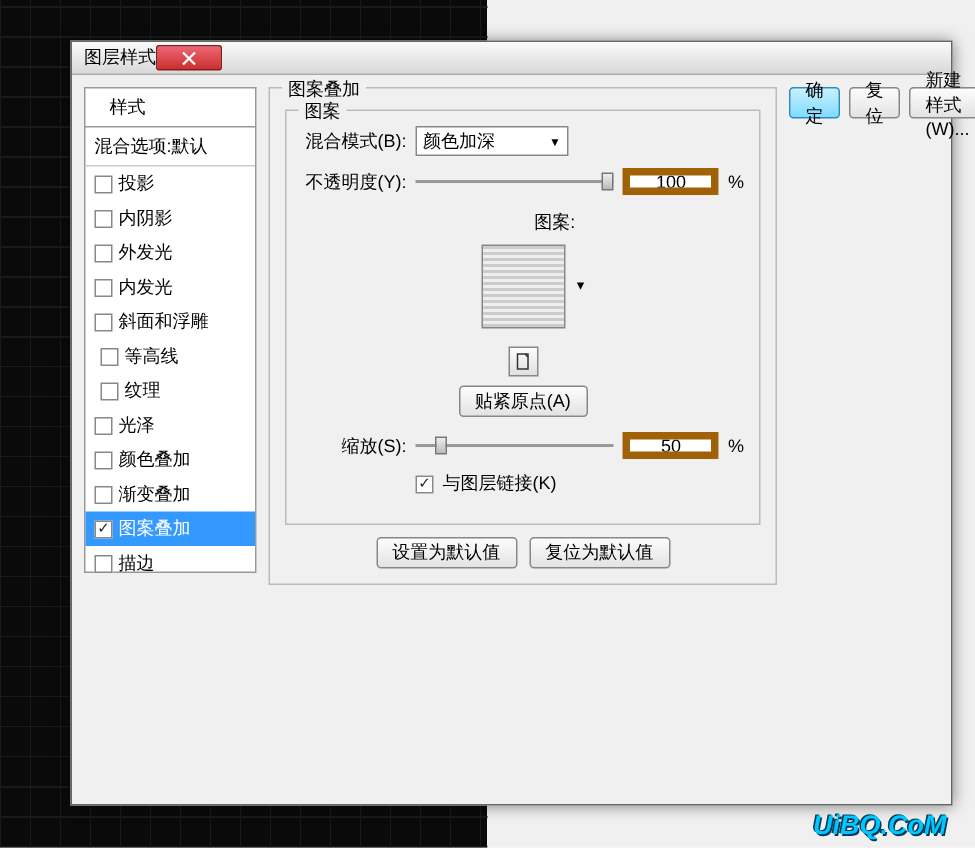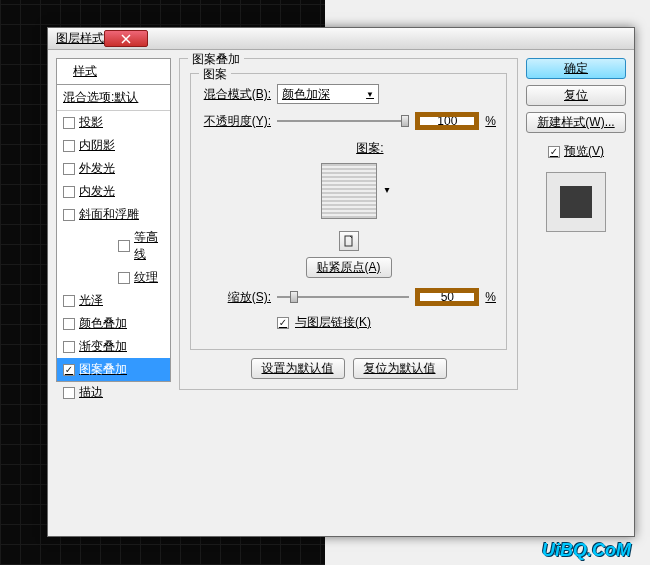--- a/index.html
+++ b/index.html
@@ -1,28 +1,28 @@
 <!DOCTYPE html>
 <html><head>
 <meta charset="utf-8">
 <style>
 * { box-sizing: border-box; margin: 0; padding: 0; font-family: "Microsoft YaHei", "SimSun", sans-serif; font-size: 12px; }
 body { width: 650px; height: 565px; background: linear-gradient(to right, #0a0a0a 0%, #0a0a0a 50%, #f0f0f0 50%, #f0f0f0 100%); position: relative; overflow: hidden; }
 .bg-grid { position: absolute; left: 0; top: 0; width: 50%; height: 100%; background-image: repeating-linear-gradient(0deg, #1a1a1a 0, #1a1a1a 1px, transparent 1px, transparent 20px), repeating-linear-gradient(90deg, #1a1a1a 0, #1a1a1a 1px, transparent 1px, transparent 20px); }
-.dialog { position: absolute; left: 47px; top: 27px; width: 588px; height: 510px; background: #f0f0f0; border: 1px solid #666; box-shadow: 0 0 10px rgba(0,0,0,0.5); text-decoration: underline; }
+.dialog { position: absolute; left: 47px; top: 27px; width: 588px; height: 510px; background: #f0f0f0; border: 1px solid #666; box-shadow: 0 0 10px rgba(0,0,0,0.5); }
 .titlebar { height: 22px; background: linear-gradient(to bottom, #fafafa, #d8d8d8); border-bottom: 1px solid #aaa; display: flex; align-items: center; padding: 0 2px 0 8px; }
 .close-btn { width: 44px; height: 17px; background: linear-gradient(to bottom, #e67, #c9302c); border: 1px solid #8b1a1a; border-radius: 2px; display: flex; align-items: center; justify-content: center; cursor: pointer; }
 .close-btn svg { width: 10px; height: 10px; }
 .dialog-body { display: flex; padding: 8px; gap: 8px; height: calc(100% - 22px); }
 .left-panel { width: 115px; }
 .style-label { padding: 4px 16px; border: 1px solid #999; border-bottom: none; background: #fff; }
 .style-list { border: 1px solid #999; background: #fff; height: 298px; }
 .style-list-header { padding: 4px 6px; border-bottom: 1px solid #ccc; }
 .style-item { display: flex; align-items: center; padding: 3px 6px; gap: 4px; cursor: pointer; }
-.style-item.indent { padding-left: 29px; margin-left: 32px; }
+.style-item.indent { padding-left: 10px; }
 .style-item.selected { background: #3399ff; color: #fff; }
 .checkbox { width: 12px; height: 12px; border: 1px solid #888; background: #fff; display: inline-flex; align-items: center; justify-content: center; flex-shrink: 0; }
 .checkbox.checked::after { content: "✓"; font-size: 10px; color: #222; line-height: 1; }
 .style-item.selected .checkbox.checked::after { color: #222; }
 .center-panel { flex: 1; }
 .group-box { border: 1px solid #bbb; padding: 8px 10px 10px; margin-bottom: 6px; position: relative; }
 .group-title { position: absolute; top: -8px; left: 8px; background: #f0f0f0; padding: 0 4px; }
 .inner-group { border: 1px solid #bbb; padding: 10px; position: relative; margin-top: 6px; }
 .row { display: flex; align-items: center; gap: 6px; margin-bottom: 8px; }
 .row-label { width: 70px; text-align: right; }
@@ -30,21 +30,21 @@
 .dropdown::after { content: "▼"; font-size: 8px; margin-left: auto; }
 .slider { flex: 1; height: 18px; position: relative; }
 .slider-track { position: absolute; top: 8px; left: 0; right: 0; height: 2px; background: #999; }
 .slider-thumb { position: absolute; top: 3px; width: 8px; height: 12px; background: linear-gradient(to bottom, #eee, #bbb); border: 1px solid #777; }
 .num-input { width: 64px; height: 18px; border: 5px solid #a16207; background: #fff; text-align: center; }
 .pattern-swatch { width: 56px; height: 56px; border: 1px solid #888; background: repeating-linear-gradient(0deg, #ccc 0, #ccc 2px, #eee 2px, #eee 4px); display: inline-block; position: relative; }
 .pattern-swatch::after { content: "▾"; position: absolute; right: -14px; top: 20px; font-size: 10px; }
 .small-btn { width: 20px; height: 20px; border: 1px solid #888; background: linear-gradient(to bottom,#fdfdfd,#e0e0e0); display: inline-flex; align-items: center; justify-content: center; cursor: pointer; }
 .btn { height: 21px; padding: 0 10px; border: 1px solid #888; background: linear-gradient(to bottom,#fdfdfd,#e3e3e3); border-radius: 3px; cursor: pointer; display: inline-flex; align-items: center; justify-content: center; }
 .btn-row { display: flex; gap: 8px; justify-content: center; margin-top: 8px; }
-.right-panel { width: 100px; display: flex; flex-direction: column; gap: 6px; align-items: stretch; }
+.right-panel { width: 100px; display: flex; flex-direction: row; gap: 6px; align-items: stretch; }
 .btn-primary { background: linear-gradient(to bottom,#c9f0ff,#7fdcff); border: 1px solid #2a8cc4; }
 .preview-box { width: 60px; height: 60px; border: 1px solid #999; background: #e8e8e8; display: flex; align-items: center; justify-content: center; margin: 6px auto 0; }
 .preview-inner { width: 32px; height: 32px; background: #3a3a3a; }
 .preview-row { display: flex; align-items: center; justify-content: center; gap: 4px; margin-top: 4px; }
 .watermark { position: absolute; bottom: 4px; right: 19px; font-size: 18px; font-weight: bold; font-style: italic; color: #00c8ff; text-shadow: 1px 1px 0 #003a5c, -1px -1px 0 #003a5c; }
 .underline { text-decoration: underline; }
 </style>
 </head>
 <body>
 

